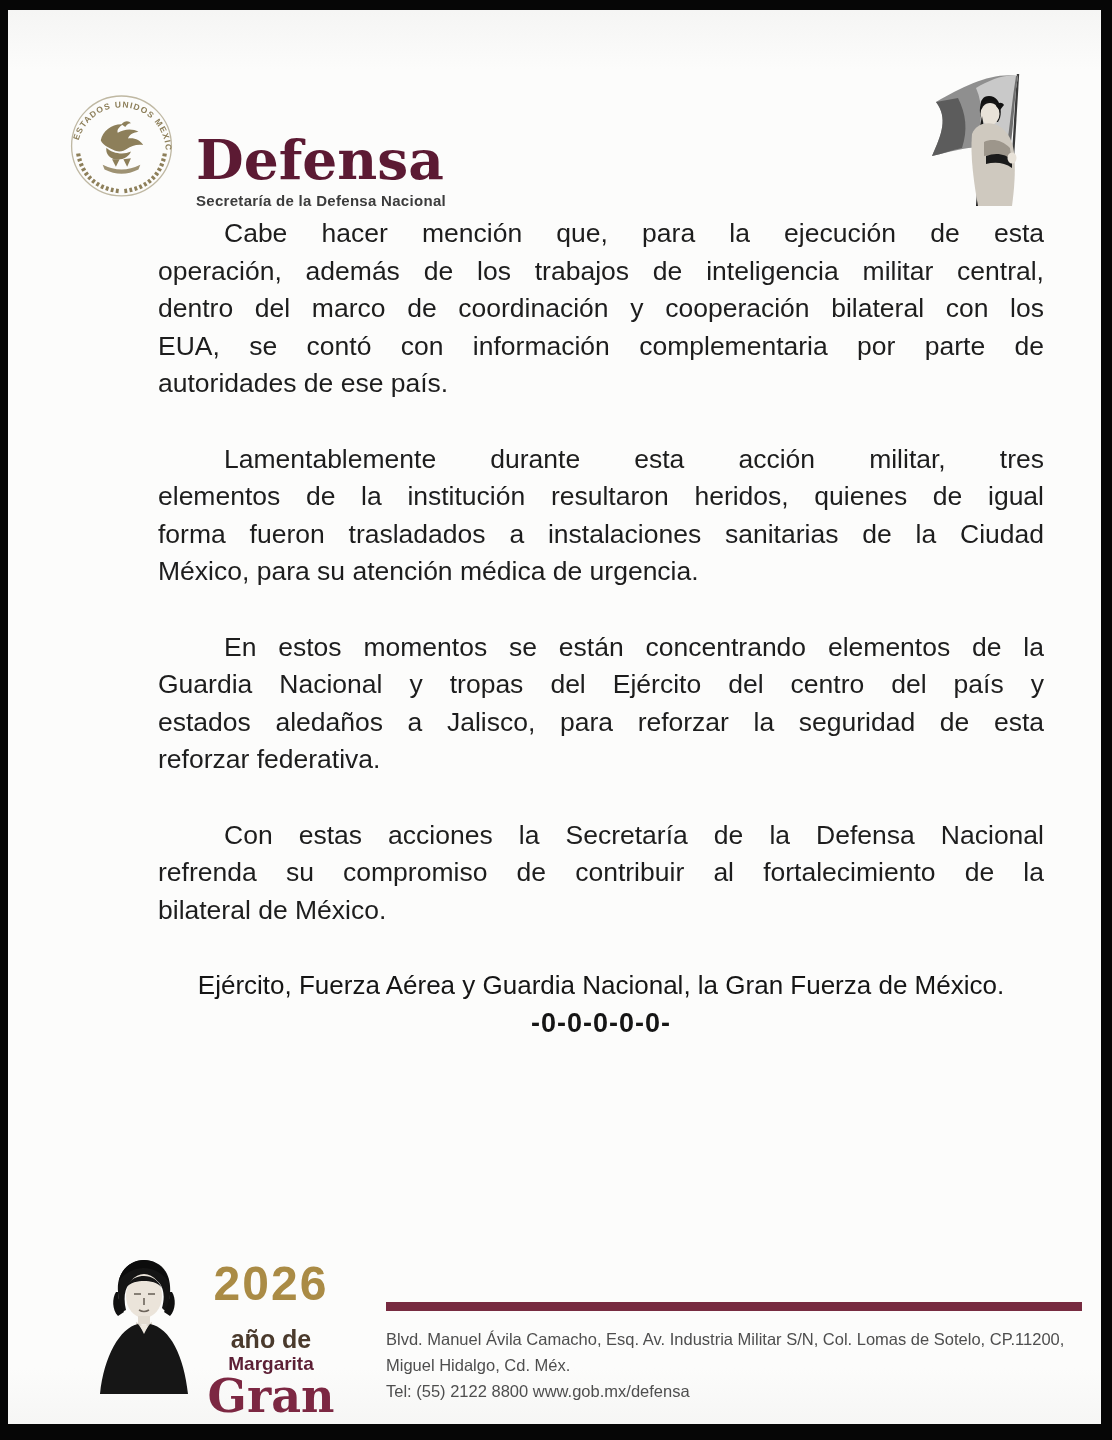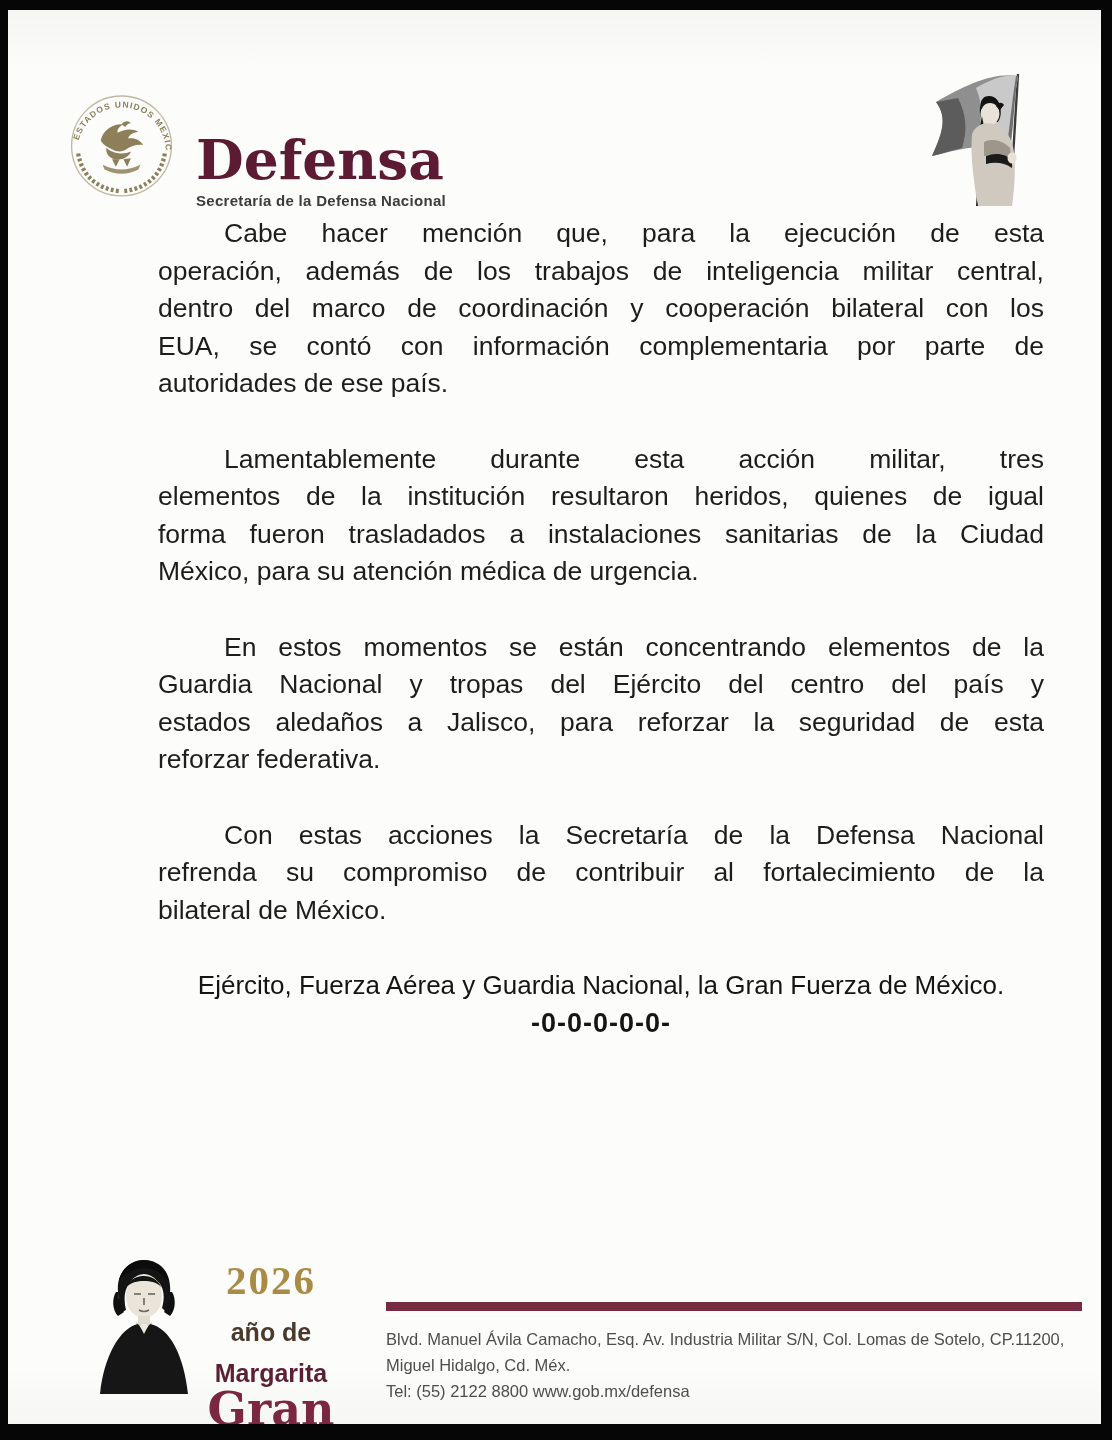--- a/index.html
+++ b/index.html
@@ -75,32 +75,32 @@
   
   .maza-portrait{
     position:absolute;left:74px;top:1238px;
     width:124px;height:146px;
   }
   .year-block{
     position:absolute;left:188px;top:1250px;width:150px;
     text-align:center;line-height:1;
   }
   .year-number{
-    font-family:Liberation Serif, serif;
-    font-weight:bold;font-size:41px;
+    font-family:Liberation Sans, sans-serif;
+    font-weight:bold;font-size:48px;
     color:#aa8b45;letter-spacing:2px;
   }
   .year-caption{
     margin-top:19px;
     font-weight:bold;font-size:25px;
     color:#4a3a2c;
   }
   .person-first{
-    margin-top:16px;
-    font-weight:bold;font-size:25px;
+    margin-top:2px;
+    font-weight:bold;font-size:19px;
     color:#5c1f35;
   }
   .person-last{
     margin-top:0px;
     font-family:"DejaVu Serif", serif;
     font-weight:bold;font-size:46px;
     color:#7c2742;
   }
   .footer-right{
     position:absolute;left:337px;top:1292px;width:700px;margin-left:41px;

